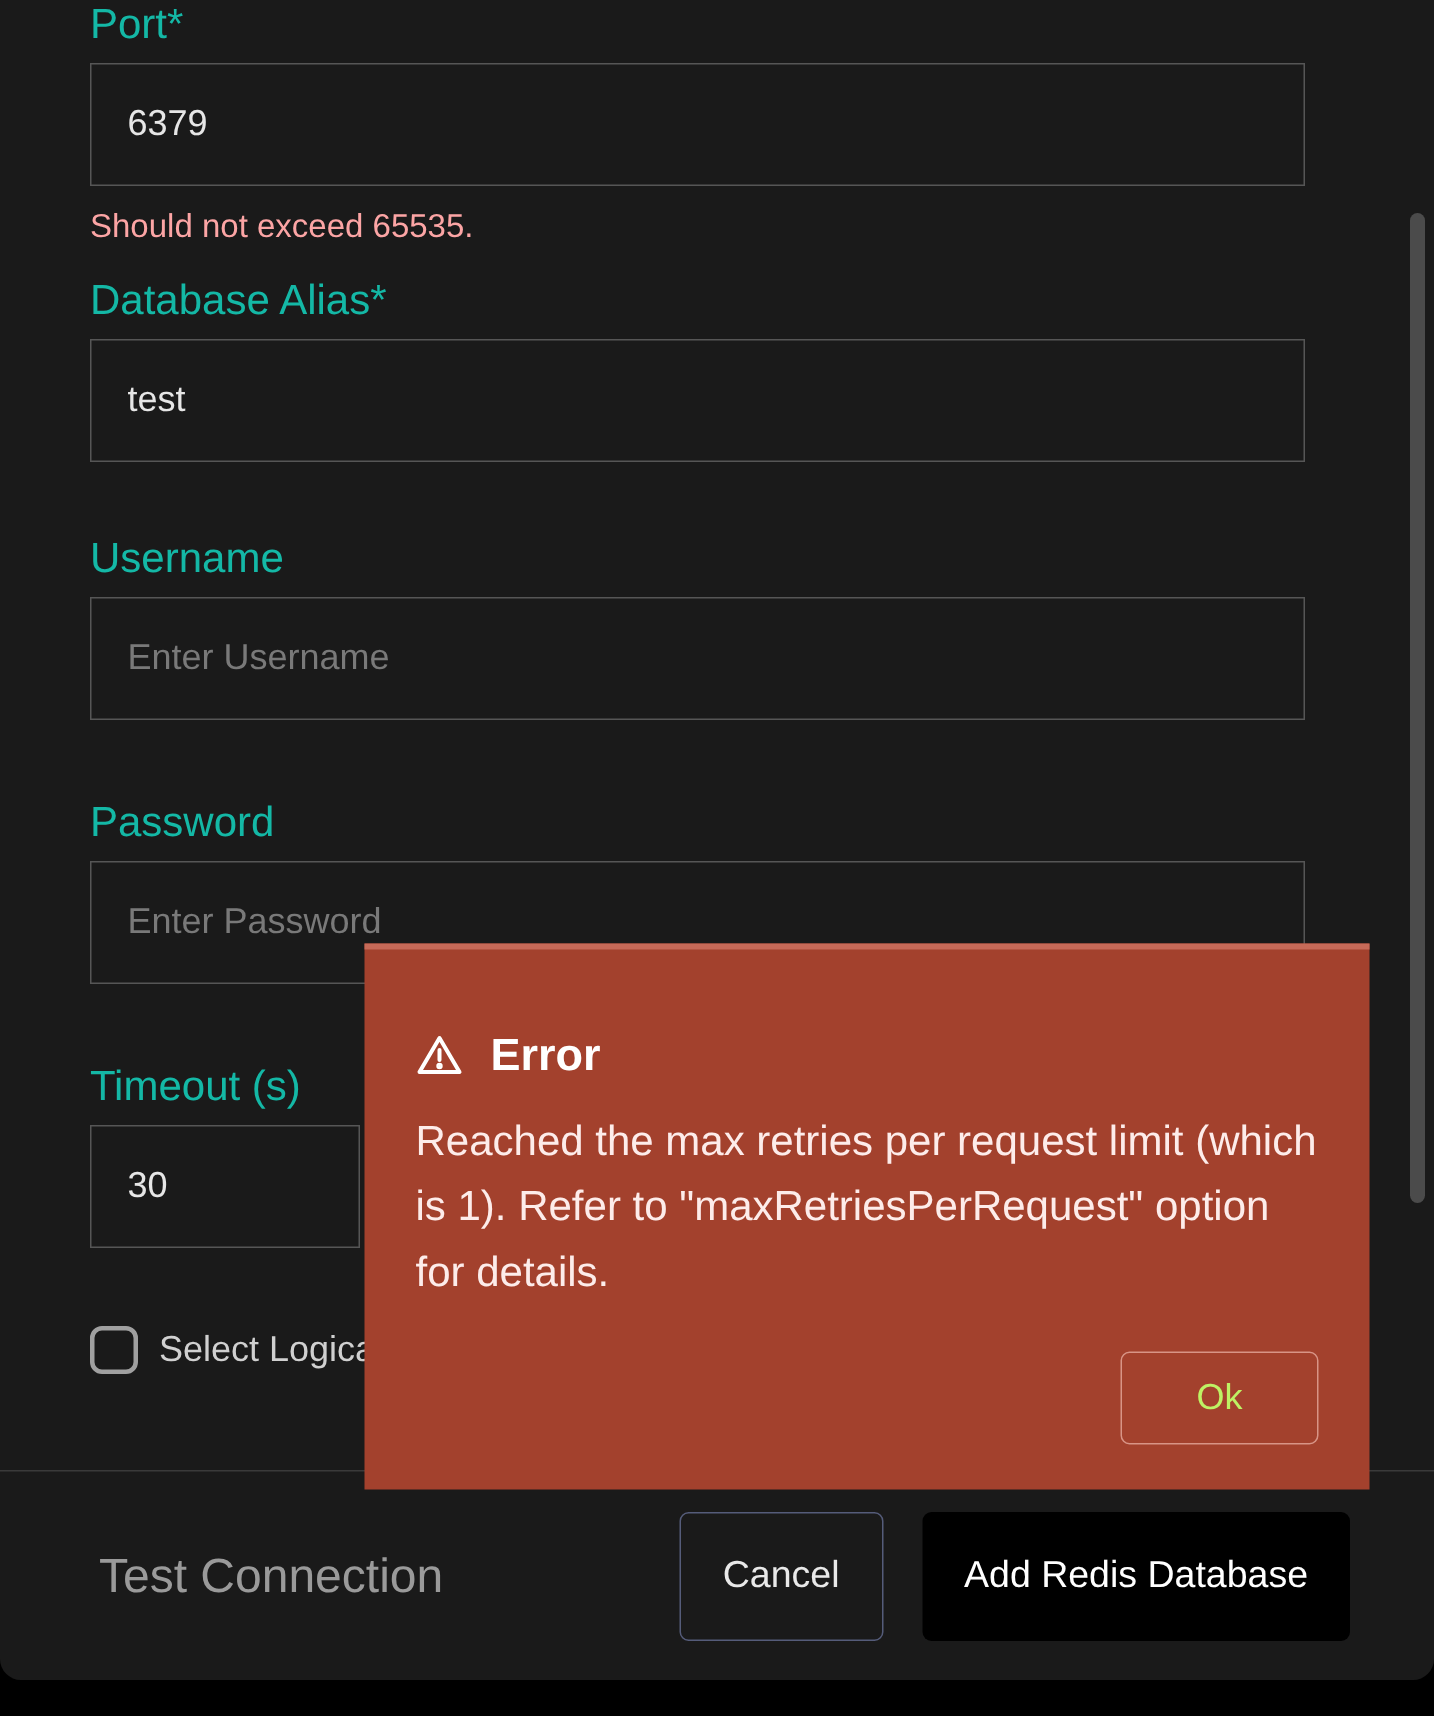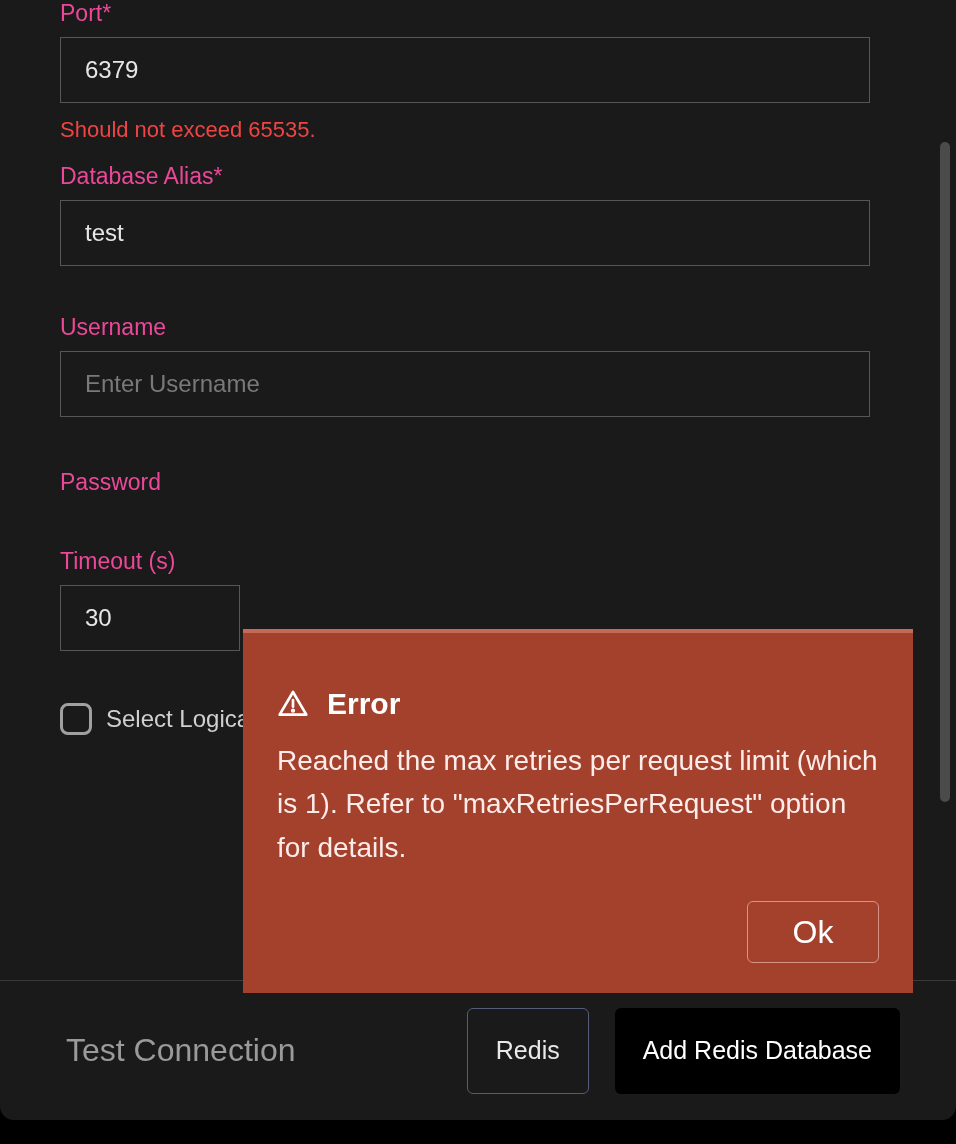--- a/index.html
+++ b/index.html
@@ -23,42 +23,42 @@
   .form-area {
     position: absolute;
     left: 60px;
     top: 0;
     width: 810px;
   }
   .field {
     margin-top: 20px;
   }
   .field-label {
-    font-size: 23px;
-    color: #ec4899;
+    font-size: 28px;
+    color: #14b8a6;
     margin-bottom: 10px;
     display: block;
     font-weight: 400;
   }
   .text-input {
     width: 100%;
-    height: 66px;
+    height: 82px;
     background: transparent;
     border: 1px solid #565656;
     color: #e6e6e6;
     font-size: 24px;
     padding: 0 24px;
     outline: none;
   }
   .text-input::placeholder {
     color: #797979;
   }
   .hint {
     font-size: 22px;
-    color: #ef4444;
+    color: #fca5a5;
     margin-top: 14px;
   }
   .timeout-input {
     width: 180px;
   }
   .checkbox-row {
     display: flex;
     align-items: center;
     gap: 14px;
     margin-top: 52px;
@@ -161,22 +161,22 @@
   .toast-actions {
     margin-top: auto;
     display: flex;
     justify-content: flex-end;
   }
   .btn-ok {
     height: 62px;
     width: 132px;
     background: transparent;
     border: 1px solid #d89486;
-    color: #ffffff;
-    font-size: 32px;
+    color: #bef264;
+    font-size: 24px;
     border-radius: 6px;
     cursor: pointer;
   }
 </style>
 </head>
 <body>
 
 <div class="panel">
 
   <div class="form-area">
@@ -192,39 +192,40 @@
       <input class="text-input" type="text" value="test" style="">
     </div>
 
     <div class="field" style="margin-top:48px;">
       <label class="field-label">Username</label>
       <input class="text-input" type="text" placeholder="Enter Username" style="">
     </div>
 
     <div class="field" style="margin-top:52px;">
       <label class="field-label">Password</label>
+      <input class="text-input" type="password" placeholder="Enter Password" style="">
     </div>
 
     <div class="field" style="margin-top:52px;">
       <label class="field-label">Timeout (s)</label>
       <input class="text-input timeout-input" type="text" value="30" style="">
     </div>
 
     <div class="checkbox-row">
       <span class="checkbox"></span>
       <span class="checkbox-label">Select Logical Database</span>
     </div>
 
   </div>
 
   <div class="scrollbar"></div>
 
   <div class="footer">
     <span class="footer-left">Test Connection</span>
-    <button class="btn btn-cancel">Redis</button>
+    <button class="btn btn-cancel">Cancel</button>
     <button class="btn btn-primary">Add Redis Database</button>
   </div>
 
 </div>
 
 <div class="toast">
   <div class="toast-header">
     <svg class="warn-icon" viewBox="0 0 24 24" fill="none" stroke="#ffffff" stroke-width="2" stroke-linecap="round" stroke-linejoin="round">
       <path d="M12 3 L22 20 L2 20 Z"></path>
       <line x1="12" y1="9" x2="12" y2="14"></line>

